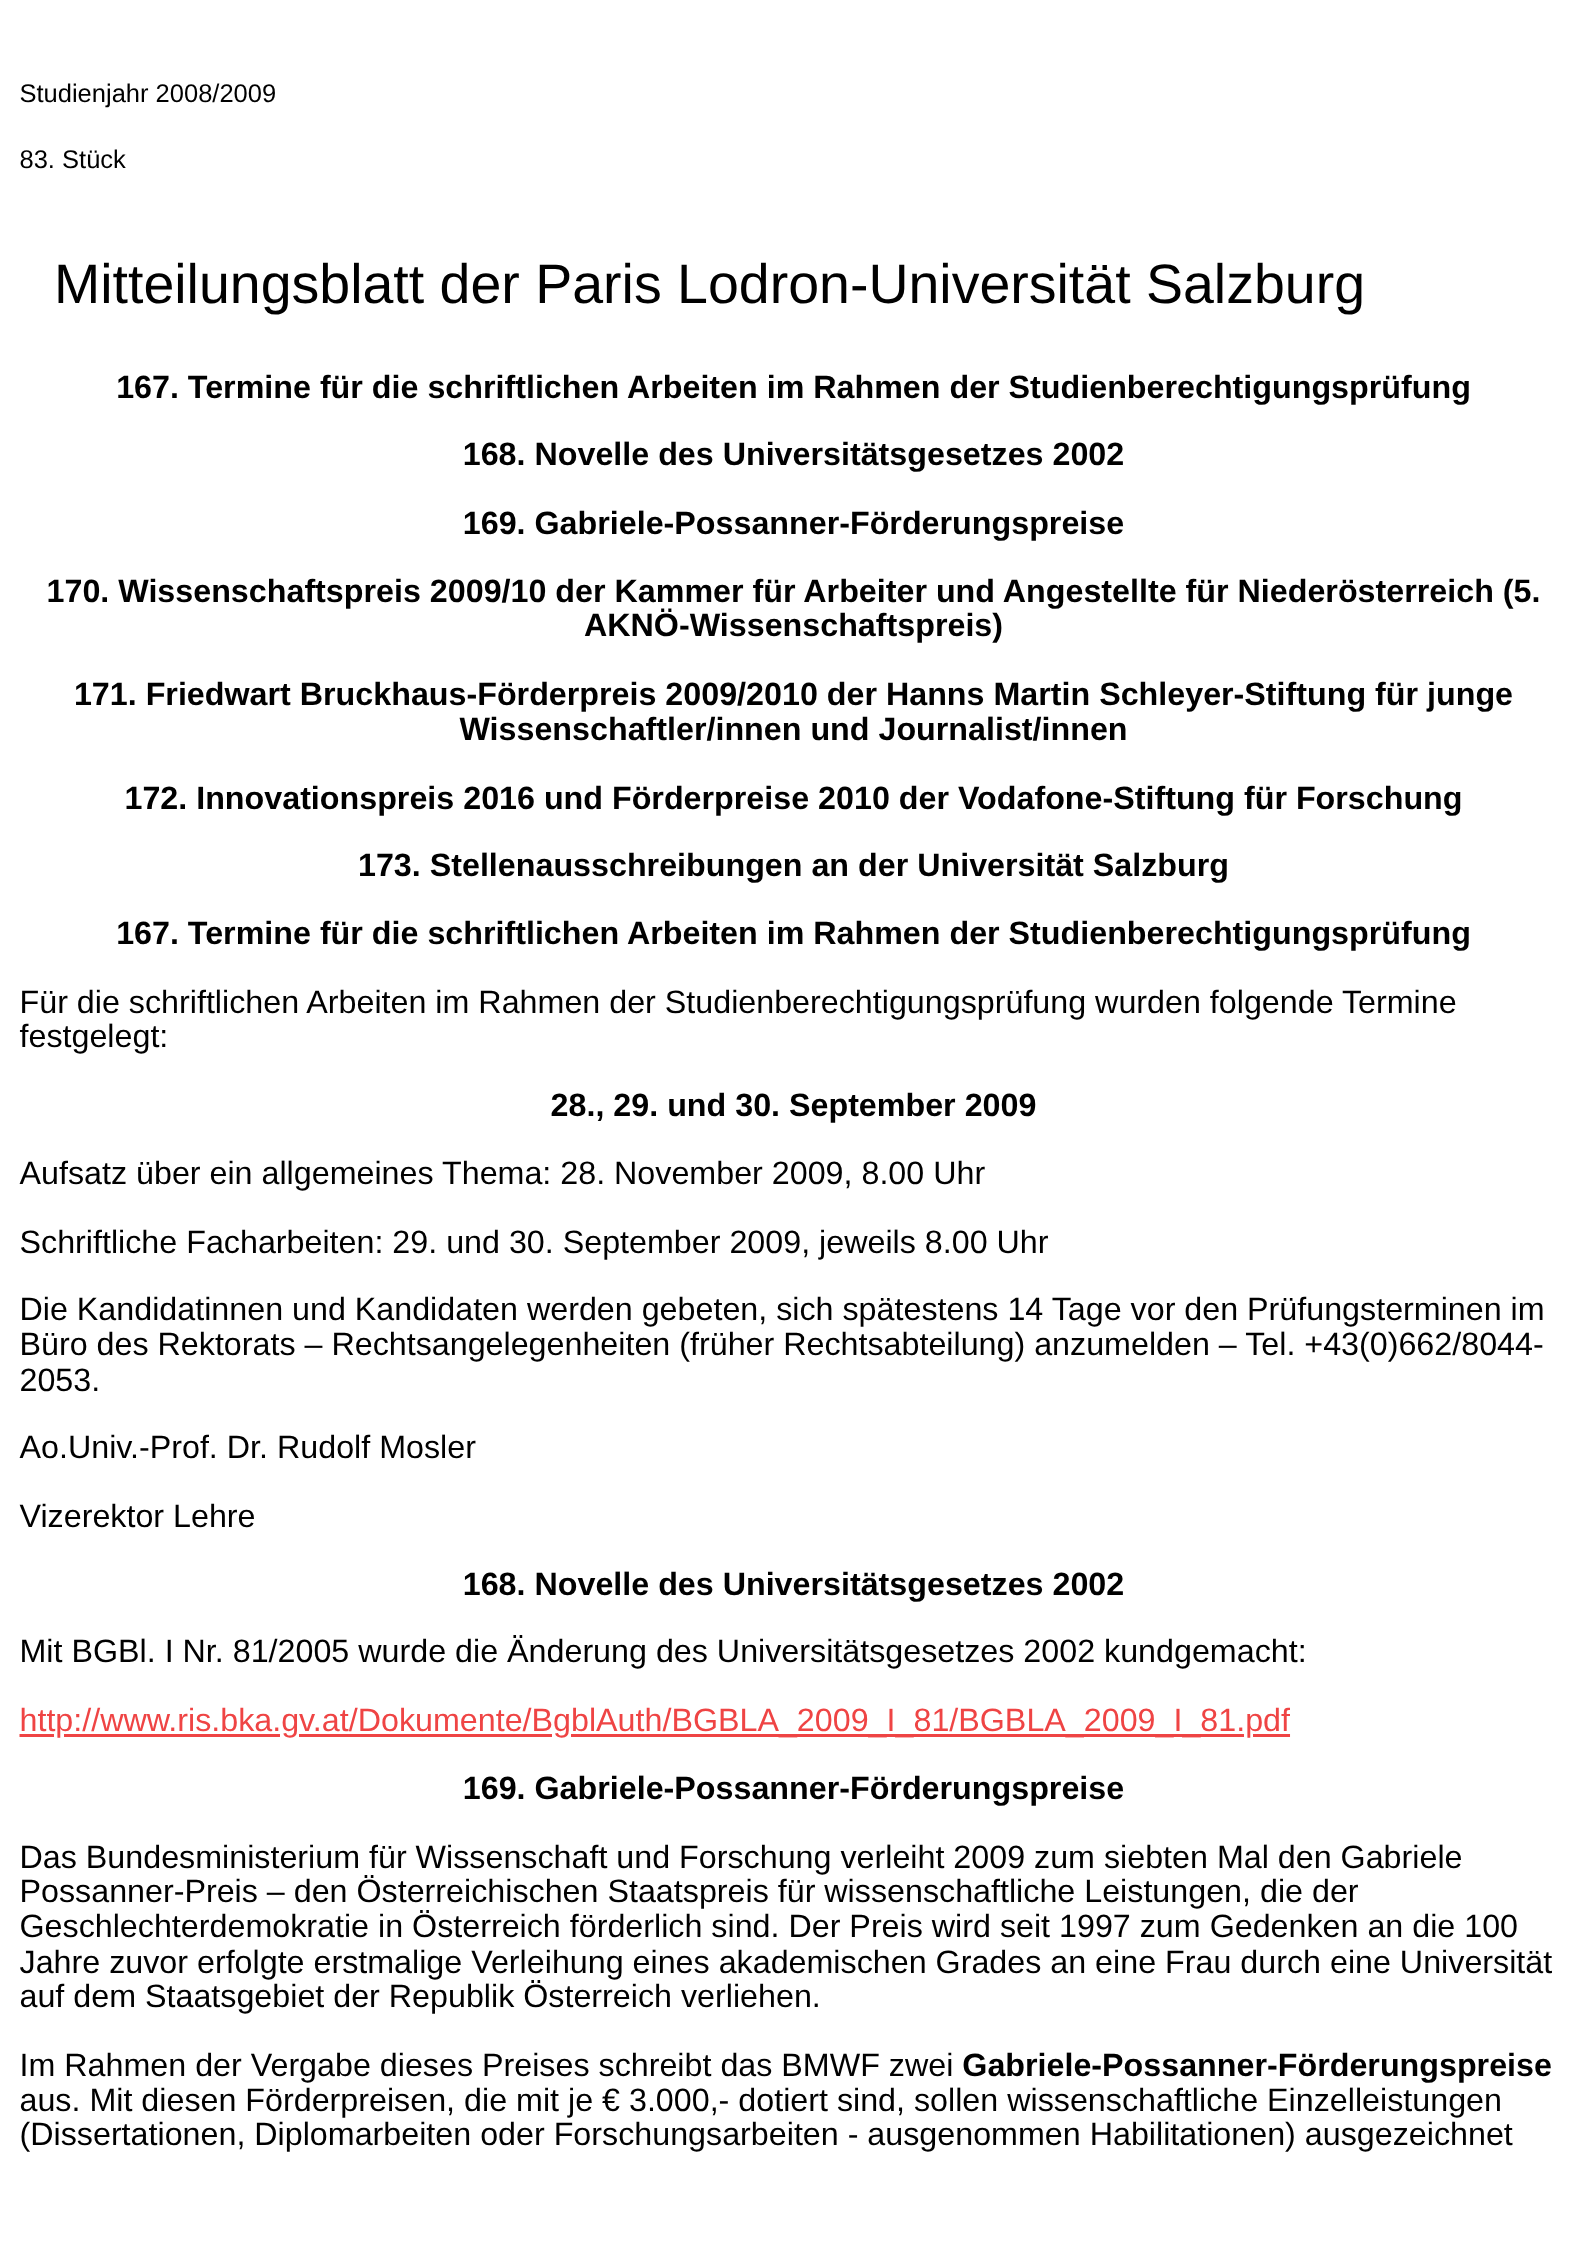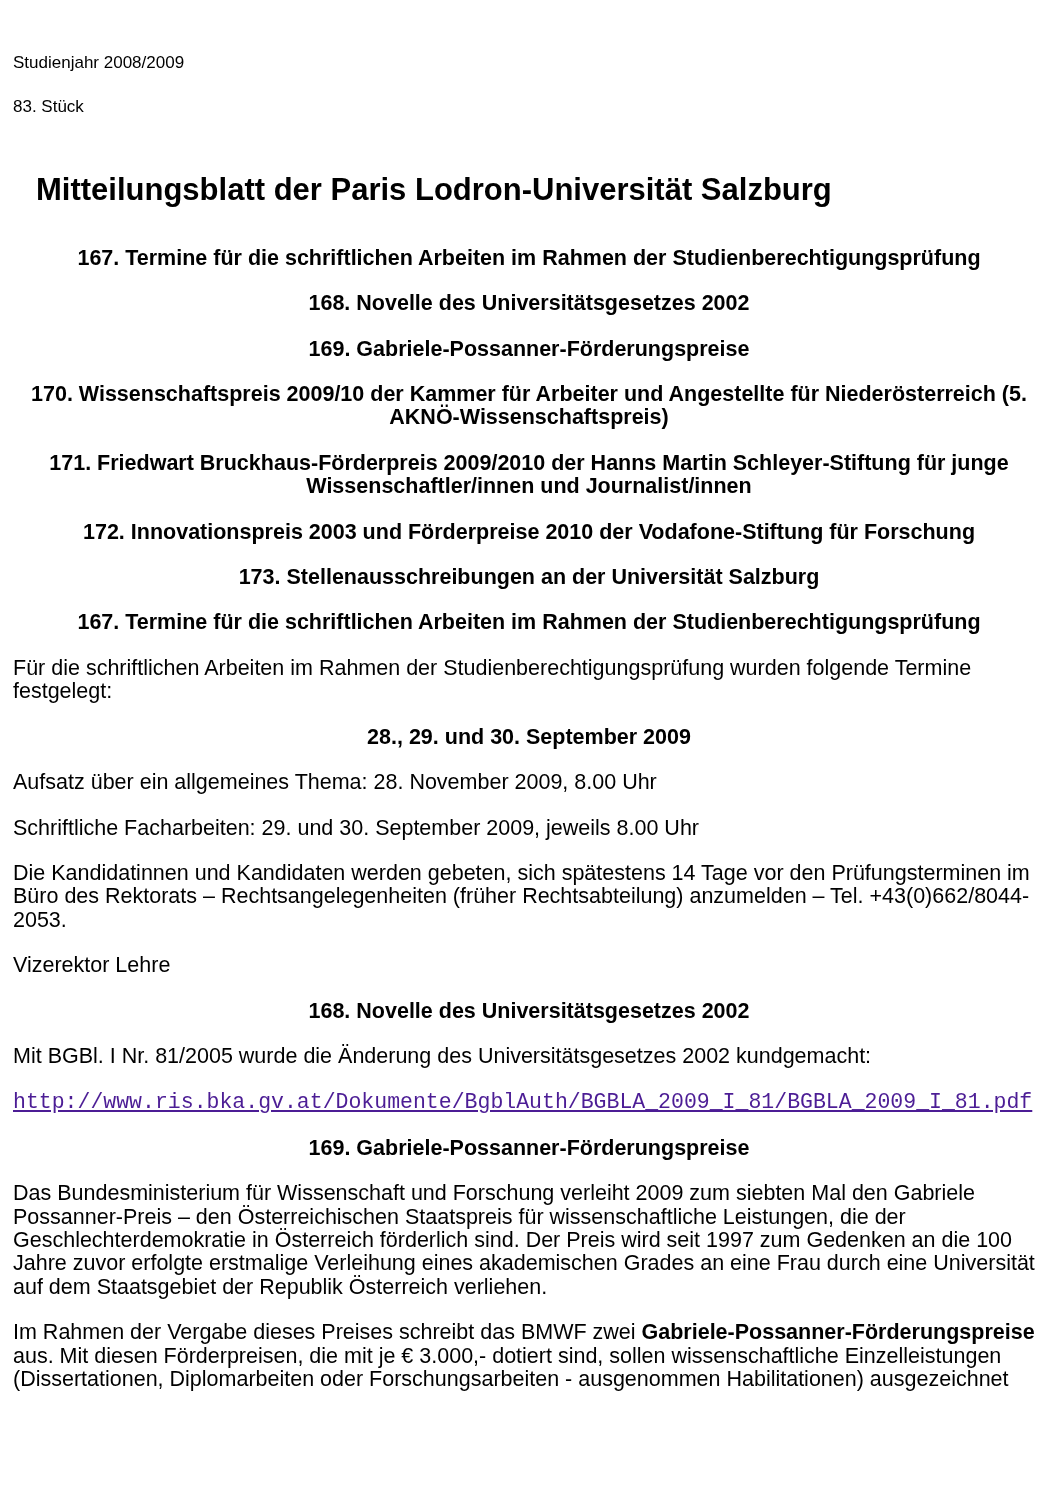--- a/index.html
+++ b/index.html
@@ -18,66 +18,66 @@
     margin: 22px 0;
     font-size: 21.5px;
     line-height: 23.4px;
   }
   .meta p {
     font-size: 17px;
     line-height: 23.4px;
     margin: 21px 0;
   }
   h1.doc-title {
-    font-size: 31px;
+    font-size: 37px;
     line-height: 38px;
-    font-weight: bold;
+    font-weight: normal;
     margin: 52px 0 38px 0;
     padding-left: 23px;
     letter-spacing: 0;
   }
   .bold { font-weight: bold; text-align: center; }
   .center { }
   a.doc-link {
-    color: #4c1d95;
+    color: #ef4444;
     text-decoration: underline;
     word-break: break-all;
     cursor: pointer;
-    font-family: Liberation Mono, monospace;
   }
 </style>
 </head>
 <body>
 
 <div class="page">
 
   <div class="meta">
     <p>Studienjahr 2008/2009</p>
     <p>83. Stück</p>
   </div>
 
   <h1 class="doc-title">Mitteilungsblatt der Paris Lodron-Universität Salzburg</h1>
 
   <div>
     <p class="bold">167. Termine für die schriftlichen Arbeiten im Rahmen der Studienberechtigungsprüfung</p>
     <p class="bold">168. Novelle des Universitätsgesetzes 2002</p>
     <p class="bold">169. Gabriele-Possanner-Förderungspreise</p>
     <p class="bold">170. Wissenschaftspreis 2009/10 der Kammer für Arbeiter und Angestellte für Niederösterreich (5. AKNÖ-Wissenschaftspreis)</p>
     <p class="bold">171. Friedwart Bruckhaus-Förderpreis 2009/2010 der Hanns Martin Schleyer-Stiftung für junge Wissenschaftler/innen und Journalist/innen</p>
-    <p class="bold">172. Innovationspreis 2003 und Förderpreise 2010 der Vodafone-Stiftung für Forschung</p>
+    <p class="bold">172. Innovationspreis 2016 und Förderpreise 2010 der Vodafone-Stiftung für Forschung</p>
     <p class="bold">173. Stellenausschreibungen an der Universität Salzburg</p>
   </div>
 
   <div>
     <p class="bold">167. Termine für die schriftlichen Arbeiten im Rahmen der Studienberechtigungsprüfung</p>
     <p>Für die schriftlichen Arbeiten im Rahmen der Studienberechtigungsprüfung wurden folgende Termine festgelegt:</p>
     <p class="bold center">28., 29. und 30. September 2009</p>
     <p>Aufsatz über ein allgemeines Thema: 28. November 2009, 8.00 Uhr</p>
     <p>Schriftliche Facharbeiten: 29. und 30. September 2009, jeweils 8.00 Uhr</p>
     <p>Die Kandidatinnen und Kandidaten werden gebeten, sich spätestens 14 Tage vor den Prüfungsterminen im Büro des Rektorats – Rechtsangelegenheiten (früher Rechtsabteilung) anzumelden – Tel. +43(0)662/8044-2053.</p>
+    <p class="center">Ao.Univ.-Prof. Dr. Rudolf Mosler</p>
     <p class="center">Vizerektor Lehre</p>
   </div>
 
   <div>
     <p class="bold">168. Novelle des Universitätsgesetzes 2002</p>
     <p>Mit BGBl. I Nr. 81/2005 wurde die Änderung des Universitätsgesetzes 2002 kundgemacht:</p>
     <p>
       <a class="doc-link">http://www.ris.bka.gv.at/Dokumente/BgblAuth/BGBLA_2009_I_81/BGBLA_2009_I_81.pdf</a>
     </p>
   </div>

